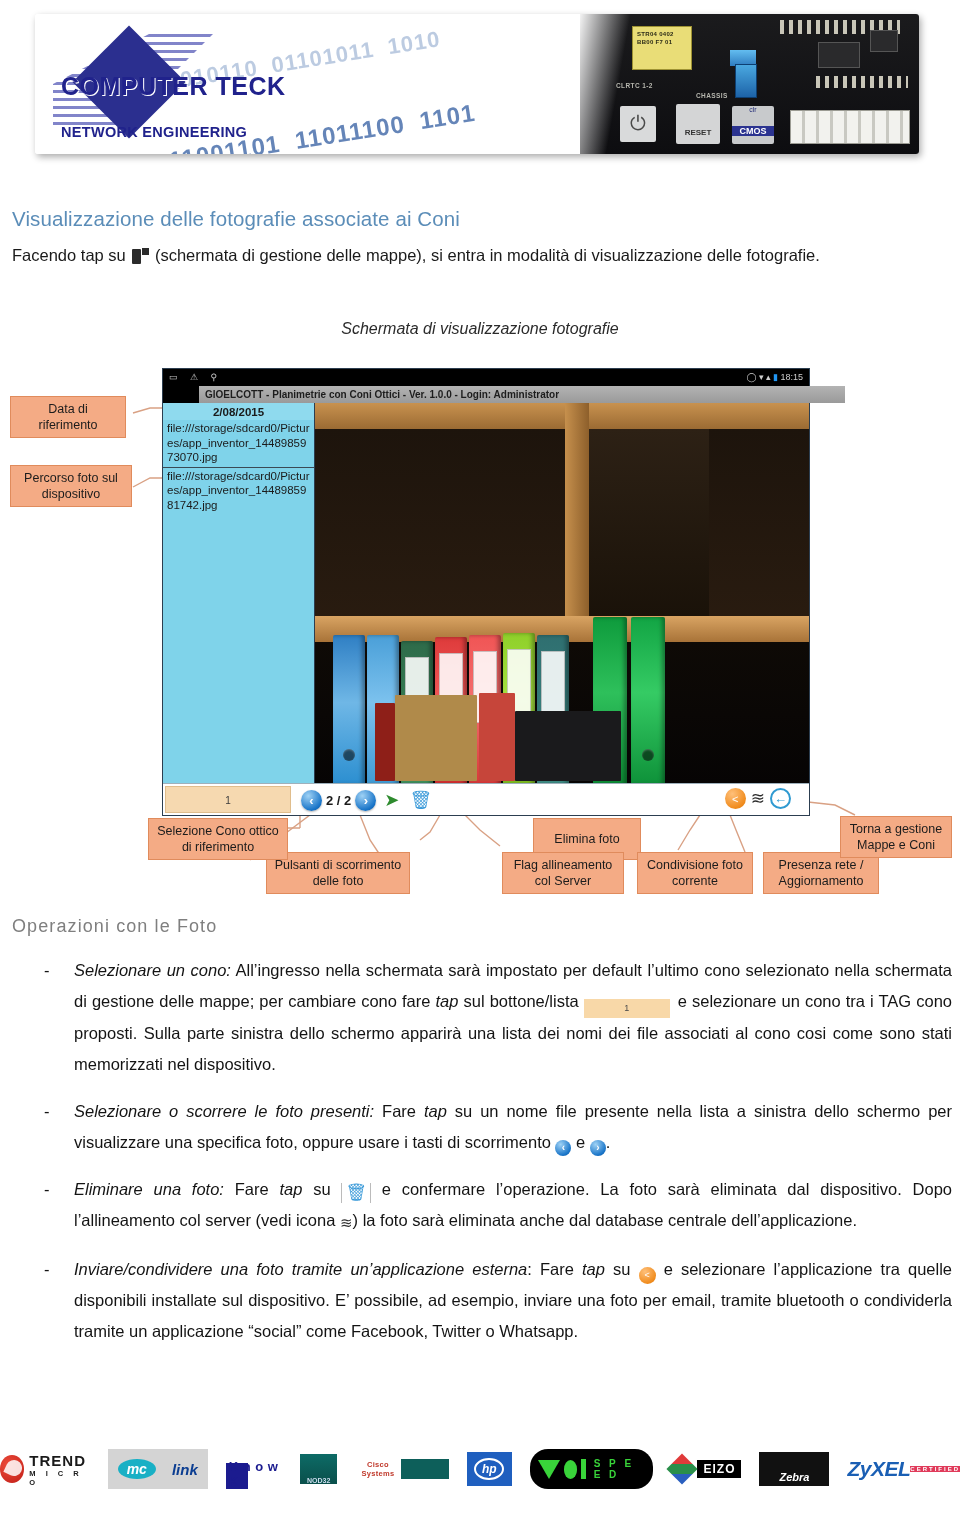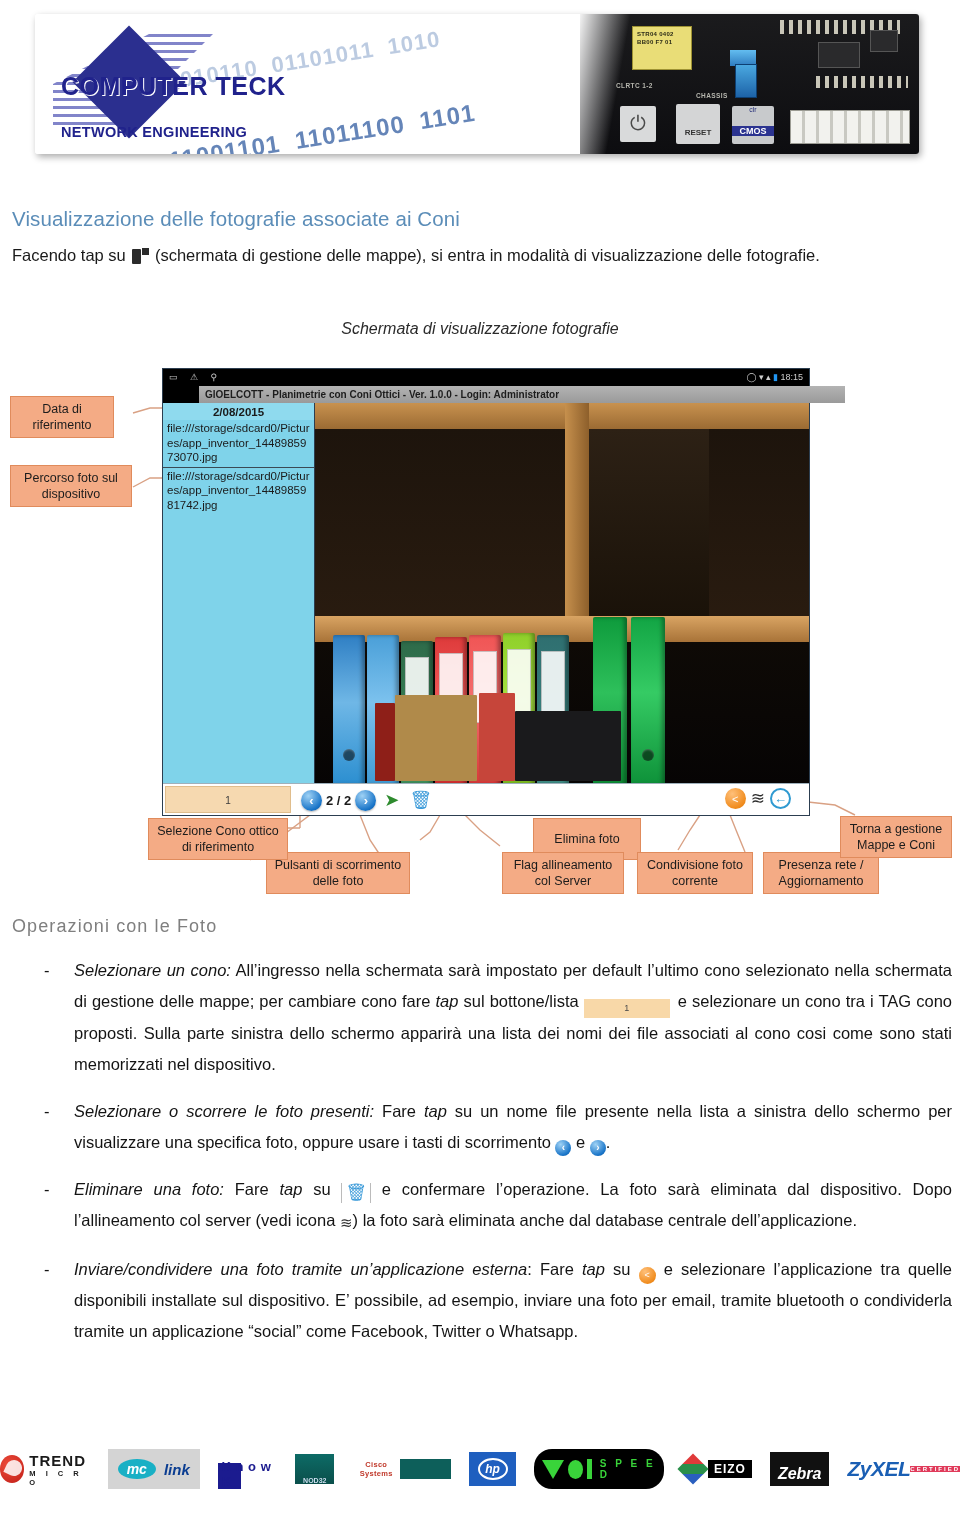--- a/index.html
+++ b/index.html
@@ -492,21 +492,21 @@
     margin-right: 5px;
     position: relative; overflow: hidden;
   }
   .lg-trend-swirl:after {
     content: ""; position: absolute; left: 6px; top: 5px;
     width: 16px; height: 16px; border-radius: 50% 50% 50% 0;
     background: #fff; opacity: .85; transform: rotate(25deg);
   }
   .lg-mclink {
     background: #d4d4d4; padding: 6px 10px;
-    display: flex; align-items: center; gap: 8px;
+    display: flex; align-items: center; gap: 16px;
   }
   .lg-mclink .oval {
     background: #19b0c5; color: #fff; border-radius: 50%;
     padding: 2px 9px; font-size: 14px; font-style: italic; font-weight: 700;
   }
   .lg-mclink .lk { color: #0b3d91; font-size: 15px; font-weight: 700; font-style: italic; }
   .lg-know { display: flex; align-items: flex-end; }
   .lg-know .sq { width: 26px; height: 26px; background: #1b1b8f; }
   .lg-know .tx { color: #1b1b8f; font-weight: 700; font-size: 13px; letter-spacing: .5px; margin-left: -19px; }
   .lg-nod {
@@ -554,22 +554,22 @@
   .lg-voi .dot { width: 19px; height: 19px; border-radius: 50%; background: #39d43a; }
   .lg-voi .bar { width: 6px; height: 20px; background: #39d43a; }
   .lg-voi .sp { color: #39d43a; font-size: 10px; font-weight: 700; letter-spacing: 3px; margin-left: 4px; }
   .lg-eizo { display: flex; align-items: center; gap: 4px; }
   .lg-eizo .mark {
     width: 22px; height: 22px; transform: rotate(45deg);
     background: linear-gradient(135deg,#e03a3a 0 33%, #2a8f4a 33% 66%, #2a5fbf 66%);
   }
   .lg-eizo .tx { background: #000; color: #fff; padding: 2px 6px; font-weight: 700; font-size: 12px; letter-spacing: 1px; }
   .lg-zebra {
-    background: #111; color: #fff; padding: 3px 8px;
-    font-size: 16px; font-style: italic; font-weight: 700;
+    background: #111; color: #fff; padding: 3px 20px;
+    font-size: 11px; font-style: italic; font-weight: 700;
     display: flex; align-items: flex-end; height: 34px;
   }
   .lg-zyxel { text-align: center; }
   .lg-zyxel .t { color: #1a5fb4; font-weight: 700; font-size: 21px; font-style: italic; letter-spacing: -.5px; }
   .lg-zyxel .c { background: #e03a5a; color: #fff; font-size: 6px; letter-spacing: 2px; font-weight: 700; }
 </style>
 </head>
 <body>
 
 <div id="page">
@@ -720,21 +720,21 @@
           <span class="trash-icon">🗑</span>
         </div>
         <div class="right-grp">
           <div class="share-btn">&lt;</div>
           <span class="rss-icon">≋</span>
           <div class="back-btn">←</div>
         </div>
       </div>
     </div>
 
-    <div class="callout" style="left:10px;top:36px;width:104px">Data di riferimento</div>
+    <div class="callout" style="left:10px;top:36px;width:116px">Data di riferimento</div>
     <div class="callout" style="left:10px;top:105px;width:122px">Percorso foto sul dispositivo</div>
     <div class="callout" style="left:266px;top:492px;width:144px">Pulsanti di scorrimento delle foto</div>
     <div class="callout" style="left:148px;top:458px;width:140px">Selezione Cono ottico di riferimento</div>
     <div class="callout" style="left:533px;top:458px;width:108px;padding-top:12px;padding-bottom:12px">Elimina foto</div>
     <div class="callout" style="left:502px;top:492px;width:122px">Flag allineamento col Server</div>
     <div class="callout" style="left:637px;top:492px;width:116px">Condivisione foto corrente</div>
     <div class="callout" style="left:763px;top:492px;width:116px">Presenza rete / Aggiornamento</div>
     <div class="callout" style="left:840px;top:456px;width:112px">Torna a gestione Mappe e Coni</div>
   </div>
 

